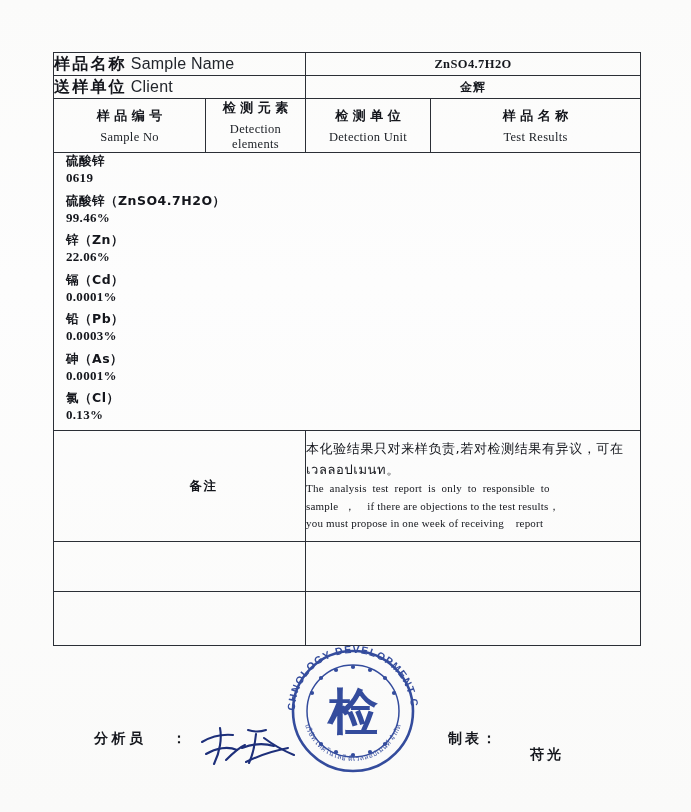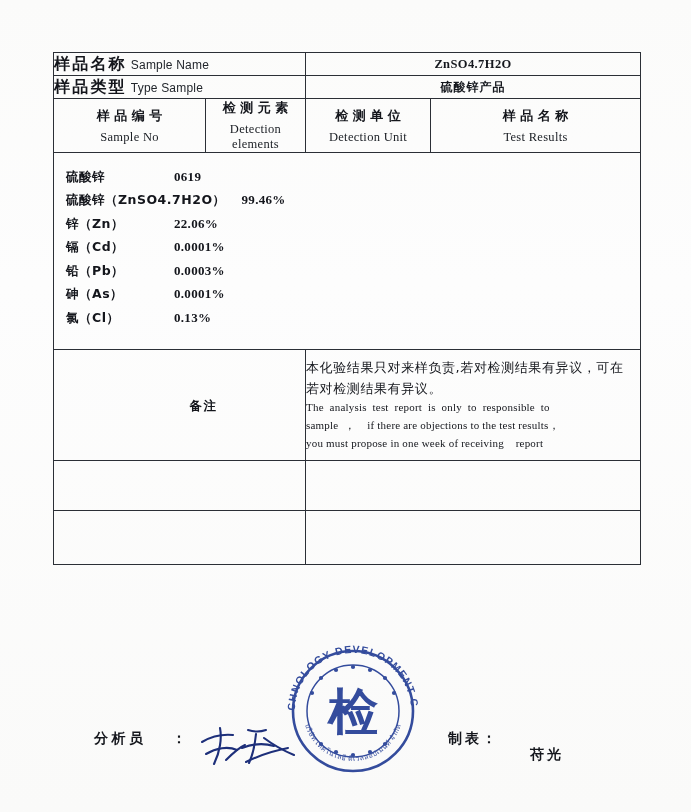--- a/index.html
+++ b/index.html
@@ -57,21 +57,21 @@
   }
   .cn {
     font-family: "DejaVu Sans", "Liberation Sans", sans-serif;
     font-size: 16px;
     font-weight: bold;
     letter-spacing: 2.2px;
     color: #14161c;
   }
   .en {
     font-family: "Liberation Sans", "DejaVu Sans", sans-serif;
-    font-size: 12px;
+    font-size: 16px;
     color: #22262c;
     letter-spacing: .2px;
   }
   .val-cell {
     text-align: center;
     font-size: 12.5px;
     font-family: "Liberation Serif", "DejaVu Serif", serif;
     font-weight: bold;
     color: #15181e;
     letter-spacing: .4px;
@@ -113,20 +113,21 @@
     padding: 38px 0 0 0;
   }
   .results {
     padding-left: 12px;
   }
   .res-row {
     display: flex;
     align-items: baseline;
     margin-bottom: 6.5px;
     white-space: nowrap;
+    flex-direction: column;
   }
   .res-name {
     font-family: "DejaVu Sans", "Liberation Sans", sans-serif;
     font-weight: bold;
     font-size: 12.5px;
     color: #14161c;
     letter-spacing: .5px;
     min-width: 108px;
     display: inline-block;
   }
@@ -259,24 +260,24 @@
 
       <tr>
         <td class="lbl-cell" colspan="2">
           <span class="cn">样品名称</span>
           <span class="en">Sample Name</span>
         </td>
         <td class="val-cell" colspan="2">ZnSO4.7H2O</td>
       </tr>
       <tr>
         <td class="lbl-cell" colspan="2">
-          <span class="cn">样品类型</span>
-          <span class="en">Type Sample</span>
-        </td>
-        <td class="val-cell cjk" colspan="2">硫酸锌产品</td>
+          <span class="cn">送样单位</span>
+          <span class="en">Client</span>
+        </td>
+        <td class="val-cell cjk" colspan="2">金辉</td>
       </tr>
 
       <tr>
         <td class="colhead">
           <span class="h-cn">样品编号</span>
           <span class="h-en">Sample No</span>
         </td>
         <td class="colhead">
           <span class="h-cn">检测元素</span>
           <span class="h-en">Detection  elements</span>
@@ -325,21 +326,21 @@
           </div>
         </td>
       </tr>
 
       <tr>
         <td class="remark-label-cell" colspan="2">
           <span class="remark-label">备注</span>
         </td>
         <td class="remark-cell" colspan="2">
           <div class="rm-cn">本化验结果只对来样负责,若对检测结果有异议，可在</div>
-          <div class="rm-cn">若对检测结果有异议。</div>
+          <div class="rm-cn">เวลลอปเมนท。</div>
           <div class="rm-en">The  analysis  test  report  is  only  to  responsible  to</div>
           <div class="rm-en">sample  ，    if there are objections to the test results，</div>
           <div class="rm-en">you must propose in one week of receiving    report</div>
         </td>
       </tr>
 
       <tr>
         <td class="empty-row-cell" colspan="2"></td>
         <td class="empty-row-cell" colspan="2"></td>
       </tr>

